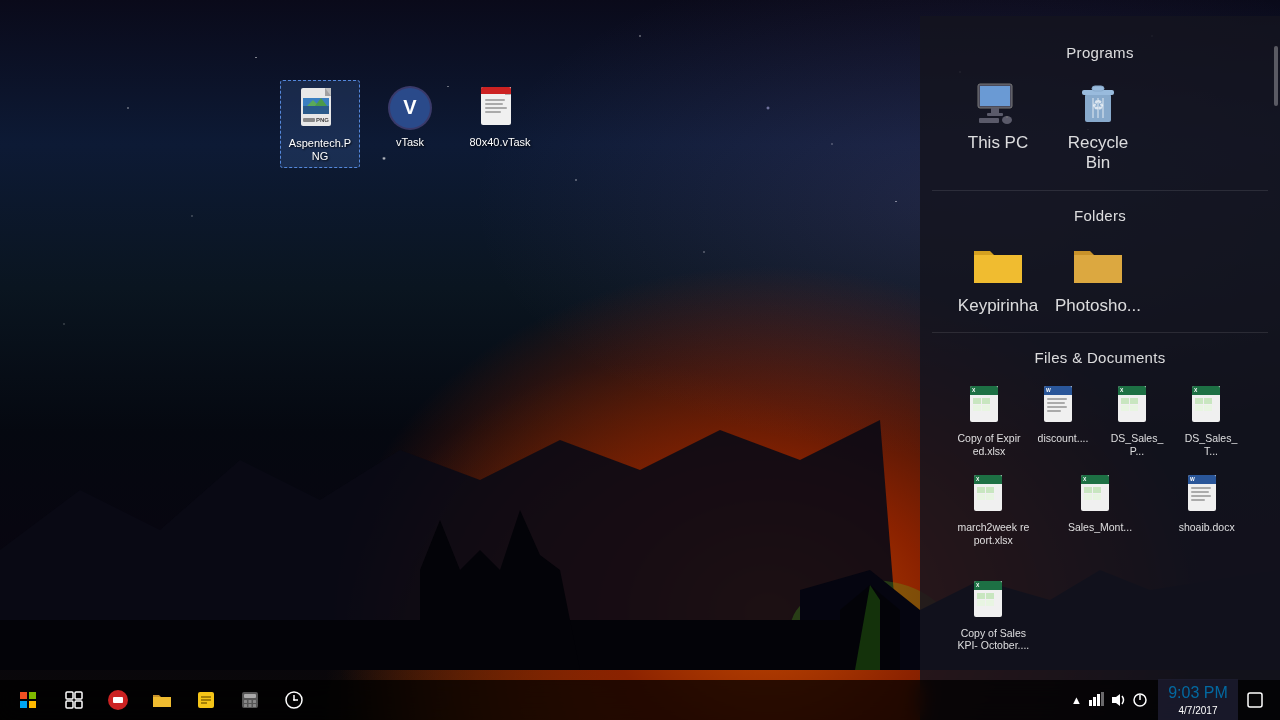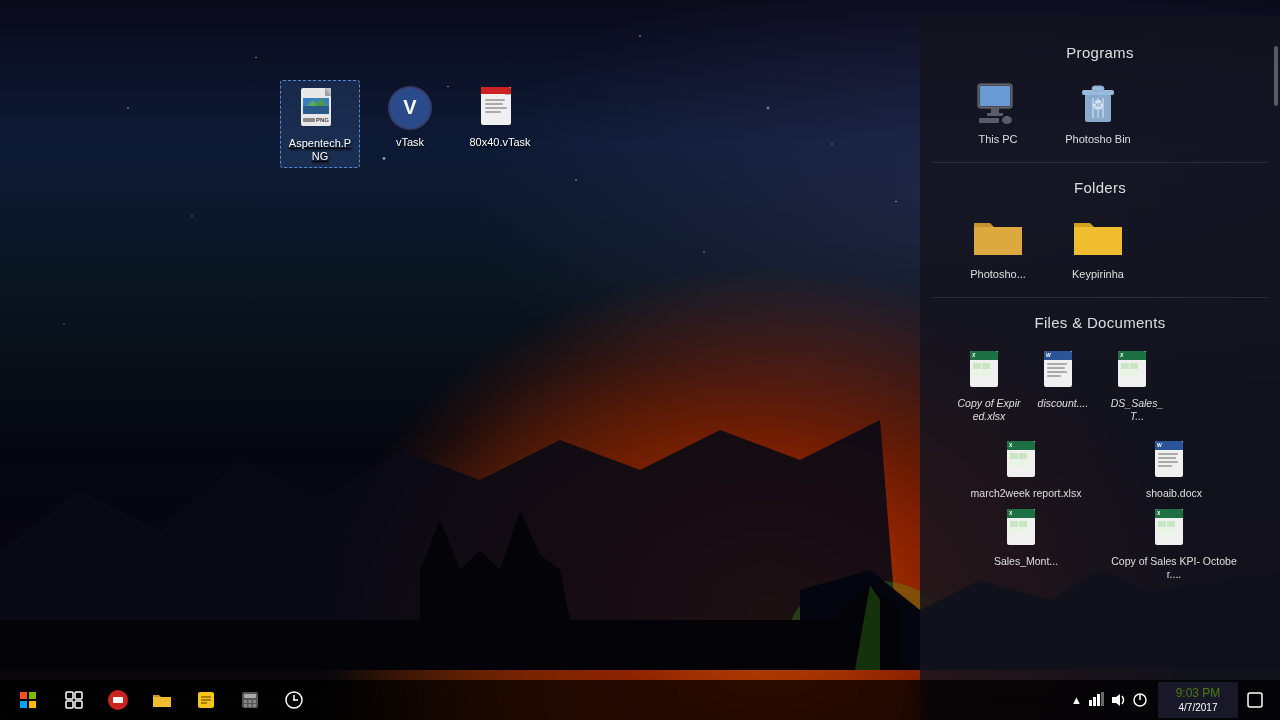--- a/index.html
+++ b/index.html
@@ -83,21 +83,20 @@
       align-items: center;
       width: 80px;
       padding: 4px;
       cursor: pointer;
       border-radius: 3px;
     }
 
     .desktop-icon.selected {
       border: 1px dashed rgba(100, 160, 255, 0.8);
       background: rgba(100, 160, 255, 0.15);
-      text-decoration: underline;
     }
 
     .desktop-icon-img {
       width: 48px;
       height: 48px;
       display: flex;
       align-items: center;
       justify-content: center;
       margin-bottom: 4px;
     }
@@ -158,22 +157,22 @@
       width: 52px;
       height: 52px;
       display: flex;
       align-items: center;
       justify-content: center;
       margin-bottom: 6px;
     }
 
     .panel-icon-label {
       color: rgba(255,255,255,0.85);
-      font-size: 11px;
-      text-align: right;
+      font-size: 17px;
+      text-align: center;
       line-height: 1.2;
     }
 
     
     .taskbar {
       position: absolute;
       bottom: 0;
       left: 0;
       right: 0;
       height: 40px;
@@ -234,27 +233,26 @@
       align-items: center;
       gap: 6px;
       padding: 0 8px;
     }
 
     
     .files-grid {
       display: grid;
       grid-template-columns: repeat(4, 1fr);
       padding: 0 4px;
-      font-style: italic;
     }
 
     .files-grid-row2 {
       display: grid;
-      grid-template-columns: repeat(2, 1fr);
-      gap: 0;
+      grid-template-columns: repeat(3, 1fr);
+      gap: 24px;
       padding: 0 4px;
       margin-top: 8px;
     }
 
     .panel-file-icon {
       display: flex;
       flex-direction: column;
       align-items: center;
       cursor: pointer;
       padding: 4px;
@@ -399,48 +397,48 @@
 
             <rect x="19" y="10" width="12" height="5" rx="3" fill="#99bbdd" stroke="#88aacc" stroke-width="1"></rect>
 
             <line x1="20" y1="22" x2="20" y2="42" stroke="white" stroke-width="1.5" opacity="0.5"></line>
             <line x1="25" y1="22" x2="25" y2="42" stroke="white" stroke-width="1.5" opacity="0.5"></line>
             <line x1="30" y1="22" x2="30" y2="42" stroke="white" stroke-width="1.5" opacity="0.5"></line>
 
             <text x="25" y="34" font-size="14" text-anchor="middle" fill="white" opacity="0.7">♻</text>
           </svg>
         </div>
-        <div class="panel-icon-label">Photosho Bin</div>
+        <div class="panel-icon-label">Recycle Bin</div>
       </div>
 
     </div>
   </div>
 
   <div class="panel-section">
     <div class="panel-section-title">Folders</div>
     <div class="panel-icons-row">
+
+      <div class="panel-icon">
+        <div class="panel-icon-img">
+          <svg width="52" height="46" viewBox="0 0 52 46">
+            <path d="M2,10 L2,42 L50,42 L50,14 L22,14 L18,10 Z" fill="#d4a020"></path>
+            <path d="M2,14 L50,14 L50,42 L2,42 Z" fill="#f0bc30"></path>
+          </svg>
+        </div>
+        <div class="panel-icon-label">Keypirinha</div>
+      </div>
 
       <div class="panel-icon">
         <div class="panel-icon-img">
           <svg width="52" height="46" viewBox="0 0 52 46">
             <path d="M2,10 L2,42 L50,42 L50,14 L22,14 L18,10 Z" fill="#c8922a"></path>
             <path d="M2,14 L50,14 L50,42 L2,42 Z" fill="#dca840"></path>
           </svg>
         </div>
         <div class="panel-icon-label">Photosho...</div>
-      </div>
-
-      <div class="panel-icon">
-        <div class="panel-icon-img">
-          <svg width="52" height="46" viewBox="0 0 52 46">
-            <path d="M2,10 L2,42 L50,42 L50,14 L22,14 L18,10 Z" fill="#d4a020"></path>
-            <path d="M2,14 L50,14 L50,42 L2,42 Z" fill="#f0bc30"></path>
-          </svg>
-        </div>
-        <div class="panel-icon-label">Keypirinha</div>
       </div>
 
     </div>
   </div>
 
   <div class="panel-section" style="flex:1; overflow:hidden;">
     <div class="panel-section-title">Files &amp; Documents</div>
 
     <div class="files-grid">
 
@@ -473,58 +471,93 @@
             <rect x="5" y="14" width="20" height="2" rx="1" fill="#aaa"></rect>
             <rect x="5" y="18" width="18" height="2" rx="1" fill="#aaa"></rect>
             <rect x="5" y="22" width="20" height="2" rx="1" fill="#aaa"></rect>
             <rect x="5" y="26" width="14" height="2" rx="1" fill="#aaa"></rect>
             <text x="4" y="8" font-size="5" fill="white" font-family="Arial" font-weight="bold">W</text>
           </svg>
         </div>
         <div class="panel-file-icon-label">discount....</div>
       </div>
 
-
       <div class="panel-file-icon">
         <div class="panel-file-icon-img">
           <svg width="42" height="44" viewBox="0 0 42 44">
             <rect x="2" y="2" width="28" height="36" rx="2" fill="#f0f0f0"></rect>
             <polygon points="24,2 30,2 30,10 24,10" fill="#d0d0d0"></polygon>
             <polygon points="24,2 24,10 30,10" fill="#b0b0b0"></polygon>
             <rect x="2" y="2" width="28" height="9" rx="2" fill="#1d7044"></rect>
             <rect x="2" y="8" width="28" height="3" fill="#1d7044"></rect>
             <rect x="5" y="14" width="8" height="6" fill="#c8e6c0"></rect>
             <rect x="14" y="14" width="8" height="6" fill="#c8e6c0"></rect>
             <rect x="5" y="21" width="8" height="6" fill="#e8f5e2"></rect>
             <rect x="14" y="21" width="8" height="6" fill="#e8f5e2"></rect>
             <text x="4" y="8" font-size="5" fill="white" font-family="Arial" font-weight="bold">X</text>
           </svg>
         </div>
-        <div class="panel-file-icon-label">DS_Sales_T...</div>
-      </div>
-    </div>
-
-    <div class="files-grid-row2">
+        <div class="panel-file-icon-label">DS_Sales_P...</div>
+      </div>
 
       <div class="panel-file-icon">
         <div class="panel-file-icon-img">
           <svg width="42" height="44" viewBox="0 0 42 44">
             <rect x="2" y="2" width="28" height="36" rx="2" fill="#f0f0f0"></rect>
             <polygon points="24,2 30,2 30,10 24,10" fill="#d0d0d0"></polygon>
             <polygon points="24,2 24,10 30,10" fill="#b0b0b0"></polygon>
             <rect x="2" y="2" width="28" height="9" rx="2" fill="#1d7044"></rect>
             <rect x="2" y="8" width="28" height="3" fill="#1d7044"></rect>
             <rect x="5" y="14" width="8" height="6" fill="#c8e6c0"></rect>
             <rect x="14" y="14" width="8" height="6" fill="#c8e6c0"></rect>
             <rect x="5" y="21" width="8" height="6" fill="#e8f5e2"></rect>
             <rect x="14" y="21" width="8" height="6" fill="#e8f5e2"></rect>
             <text x="4" y="8" font-size="5" fill="white" font-family="Arial" font-weight="bold">X</text>
           </svg>
         </div>
+        <div class="panel-file-icon-label">DS_Sales_T...</div>
+      </div>
+    </div>
+
+    <div class="files-grid-row2">
+
+      <div class="panel-file-icon">
+        <div class="panel-file-icon-img">
+          <svg width="42" height="44" viewBox="0 0 42 44">
+            <rect x="2" y="2" width="28" height="36" rx="2" fill="#f0f0f0"></rect>
+            <polygon points="24,2 30,2 30,10 24,10" fill="#d0d0d0"></polygon>
+            <polygon points="24,2 24,10 30,10" fill="#b0b0b0"></polygon>
+            <rect x="2" y="2" width="28" height="9" rx="2" fill="#1d7044"></rect>
+            <rect x="2" y="8" width="28" height="3" fill="#1d7044"></rect>
+            <rect x="5" y="14" width="8" height="6" fill="#c8e6c0"></rect>
+            <rect x="14" y="14" width="8" height="6" fill="#c8e6c0"></rect>
+            <rect x="5" y="21" width="8" height="6" fill="#e8f5e2"></rect>
+            <rect x="14" y="21" width="8" height="6" fill="#e8f5e2"></rect>
+            <text x="4" y="8" font-size="5" fill="white" font-family="Arial" font-weight="bold">X</text>
+          </svg>
+        </div>
         <div class="panel-file-icon-label">march2week report.xlsx</div>
+      </div>
+
+      <div class="panel-file-icon">
+        <div class="panel-file-icon-img">
+          <svg width="42" height="44" viewBox="0 0 42 44">
+            <rect x="2" y="2" width="28" height="36" rx="2" fill="#f0f0f0"></rect>
+            <polygon points="24,2 30,2 30,10 24,10" fill="#d0d0d0"></polygon>
+            <polygon points="24,2 24,10 30,10" fill="#b0b0b0"></polygon>
+            <rect x="2" y="2" width="28" height="9" rx="2" fill="#1d7044"></rect>
+            <rect x="2" y="8" width="28" height="3" fill="#1d7044"></rect>
+            <rect x="5" y="14" width="8" height="6" fill="#c8e6c0"></rect>
+            <rect x="14" y="14" width="8" height="6" fill="#c8e6c0"></rect>
+            <rect x="5" y="21" width="8" height="6" fill="#e8f5e2"></rect>
+            <rect x="14" y="21" width="8" height="6" fill="#e8f5e2"></rect>
+            <text x="4" y="8" font-size="5" fill="white" font-family="Arial" font-weight="bold">X</text>
+          </svg>
+        </div>
+        <div class="panel-file-icon-label">Sales_Mont...</div>
       </div>
 
       <div class="panel-file-icon">
         <div class="panel-file-icon-img">
           <svg width="42" height="44" viewBox="0 0 42 44">
             <rect x="2" y="2" width="28" height="36" rx="2" fill="#f0f0f0"></rect>
             <polygon points="24,2 30,2 30,10 24,10" fill="#d0d0d0"></polygon>
             <polygon points="24,2 24,10 30,10" fill="#b0b0b0"></polygon>
             <rect x="2" y="2" width="28" height="9" rx="2" fill="#2a5699"></rect>
             <rect x="2" y="8" width="28" height="3" fill="#2a5699"></rect>
@@ -546,38 +579,20 @@
             <polygon points="24,2 24,10 30,10" fill="#b0b0b0"></polygon>
             <rect x="2" y="2" width="28" height="9" rx="2" fill="#1d7044"></rect>
             <rect x="2" y="8" width="28" height="3" fill="#1d7044"></rect>
             <rect x="5" y="14" width="8" height="6" fill="#c8e6c0"></rect>
             <rect x="14" y="14" width="8" height="6" fill="#c8e6c0"></rect>
             <rect x="5" y="21" width="8" height="6" fill="#e8f5e2"></rect>
             <rect x="14" y="21" width="8" height="6" fill="#e8f5e2"></rect>
             <text x="4" y="8" font-size="5" fill="white" font-family="Arial" font-weight="bold">X</text>
           </svg>
         </div>
-        <div class="panel-file-icon-label">Sales_Mont...</div>
-      </div>
-
-      <div class="panel-file-icon">
-        <div class="panel-file-icon-img">
-          <svg width="42" height="44" viewBox="0 0 42 44">
-            <rect x="2" y="2" width="28" height="36" rx="2" fill="#f0f0f0"></rect>
-            <polygon points="24,2 30,2 30,10 24,10" fill="#d0d0d0"></polygon>
-            <polygon points="24,2 24,10 30,10" fill="#b0b0b0"></polygon>
-            <rect x="2" y="2" width="28" height="9" rx="2" fill="#1d7044"></rect>
-            <rect x="2" y="8" width="28" height="3" fill="#1d7044"></rect>
-            <rect x="5" y="14" width="8" height="6" fill="#c8e6c0"></rect>
-            <rect x="14" y="14" width="8" height="6" fill="#c8e6c0"></rect>
-            <rect x="5" y="21" width="8" height="6" fill="#e8f5e2"></rect>
-            <rect x="14" y="21" width="8" height="6" fill="#e8f5e2"></rect>
-            <text x="4" y="8" font-size="5" fill="white" font-family="Arial" font-weight="bold">X</text>
-          </svg>
-        </div>
         <div class="panel-file-icon-label">Copy of Sales KPI- October....</div>
       </div>
     </div>
   </div>
 
   <div class="panel-scrollbar"></div>
 </div>
 
 <div class="taskbar">
 
@@ -665,21 +680,21 @@
         <path d="M12,4 Q15,8 12,12" stroke="white" stroke-width="1.5" fill="none"></path>
       </svg>
 
       <svg width="16" height="16" viewBox="0 0 16 16">
         <circle cx="8" cy="8" r="6" fill="none" stroke="white" stroke-width="1.5"></circle>
         <line x1="8" y1="3" x2="8" y2="8" stroke="white" stroke-width="1.5"></line>
       </svg>
     </div>
 
     <div class="taskbar-clock">
-      <div style="font-size:12px; color:#4d7c0f;">9:03 PM</div>
+      <div style="font-size:16px; color:#0369a1;">9:03 PM</div>
       <div style="font-size:10px; color:white;">4/7/2017</div>
     </div>
 
     <div class="taskbar-icon" style="width:30px;">
       <svg width="16" height="16" viewBox="0 0 16 16">
         <rect x="1" y="1" width="14" height="14" rx="2" fill="none" stroke="white" stroke-width="1.5"></rect>
       </svg>
     </div>
   </div>
 </div>

